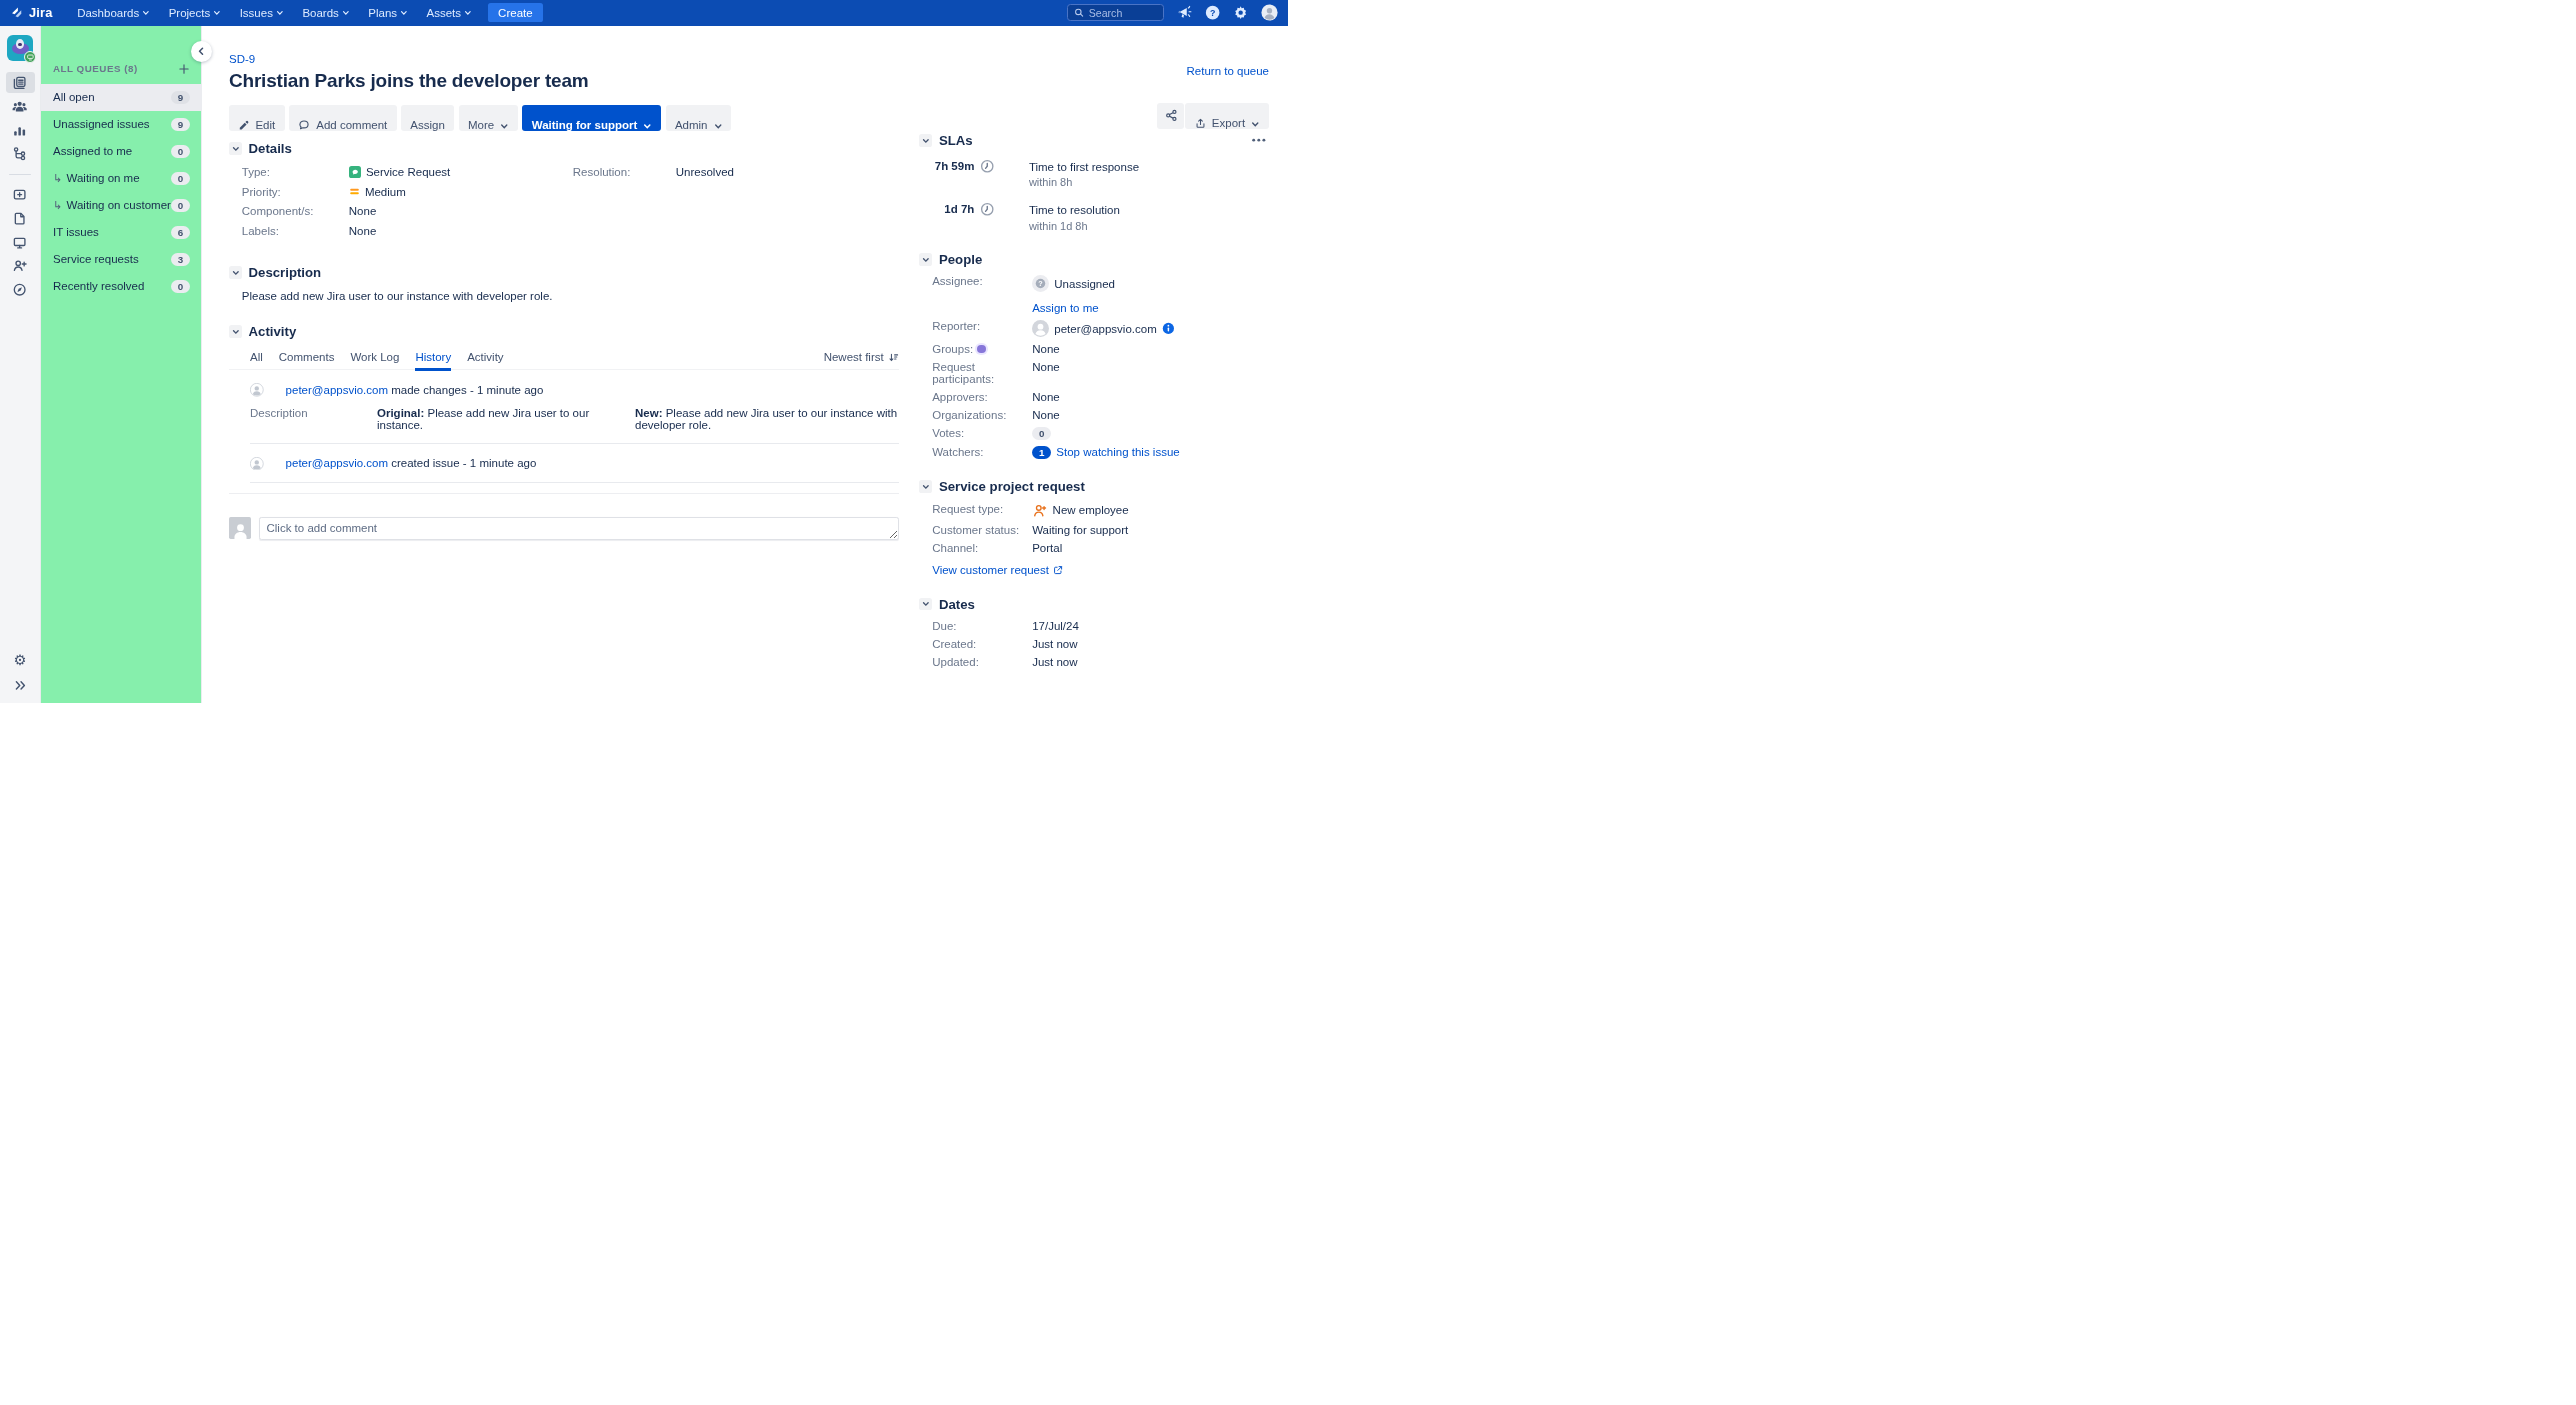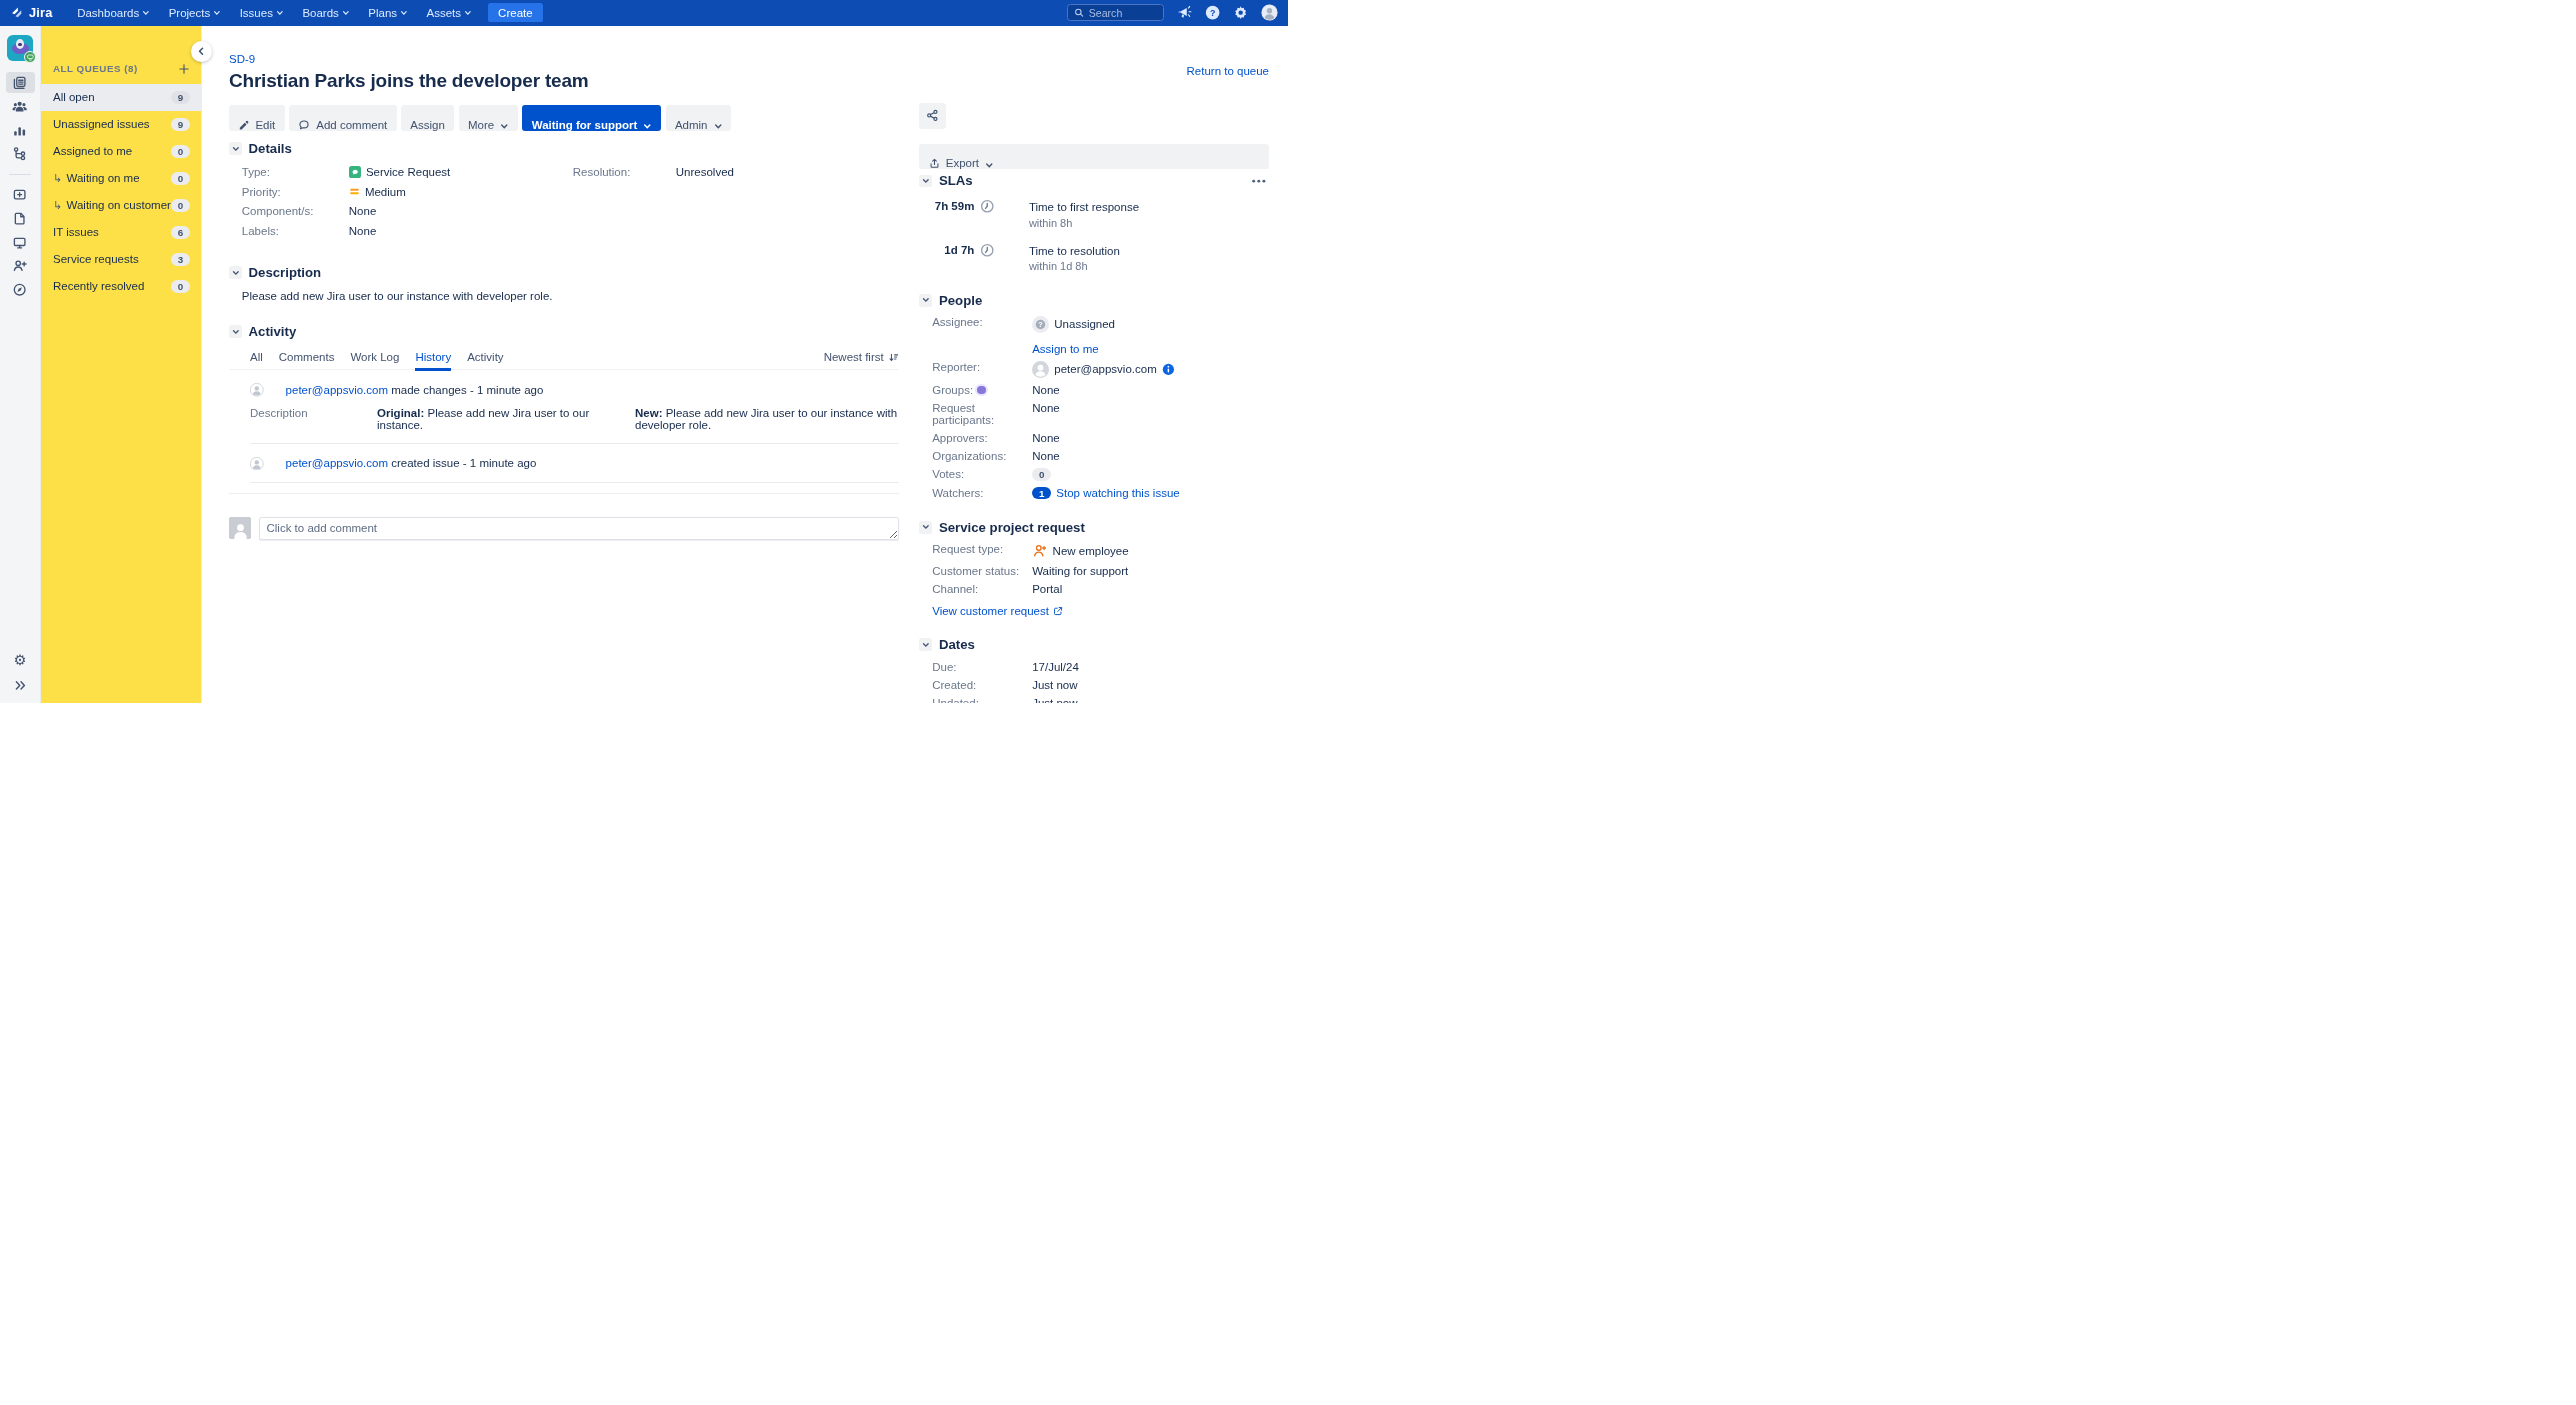--- a/index.html
+++ b/index.html
@@ -30,21 +30,21 @@
   .pa-eye { position:absolute; left:8.5px; top:4.3px; width:8.5px; height:10.2px; border-radius:50%; background:#E8EAF4; }
   .pa-pupil { position:absolute; left:11px; top:7.7px; width:3.4px; height:3.4px; border-radius:50%; background:#40366E; }
   .pa-badge { position:absolute; right:-3.4px; bottom:-2.6px; width:12px; height:12px; border-radius:50%; background:#41A057; border:1.3px solid #F4F5F7; display:flex; align-items:center; justify-content:center; }
   .rail-btn { width:29px; height:20.4px; border-radius:3.4px; display:flex; align-items:center; justify-content:center; margin:1.7px 0; cursor:pointer; }
   .rail-btn.selected { background:#DCDFE4; }
   .rail-divider { width:22px; height:1.7px; background:#D8DCE3; border-radius:0.9px; margin:7.7px 0; }
   .rail-bottom { margin-top:auto; display:flex; flex-direction:column; align-items:center; gap:11px; }
   .gear-glyph { font-size:14.5px; color:#44546F; line-height:1; cursor:pointer; }
 
   
-  .sidebar { width:161px; background:#fde047; border-right:0.9px solid #EBECF0; position:relative; padding-top:37px; flex-shrink:0; }
+  .sidebar { width:161px; background:#86efac; border-right:0.9px solid #EBECF0; position:relative; padding-top:37px; flex-shrink:0; }
   .collapse-btn { position:absolute; right:-11px; top:15.3px; width:21px; height:21px; border-radius:50%; background:#fff; box-shadow:0 0.9px 3.4px rgba(9,30,66,.28); display:flex; align-items:center; justify-content:center; cursor:pointer; z-index:6; }
   .sidebar-header { display:flex; align-items:center; justify-content:space-between; padding:0 11px 0 12px; }
   .sidebar-header-label { color:#6B778C; font-size:9.8px; font-weight:700; letter-spacing:0.5px; }
   .plus-btn { cursor:pointer; display:flex; }
   .queue-list { margin-top:9.4px; }
   .qrow { height:27px; display:flex; align-items:center; justify-content:space-between; padding:0 11px 0 12px; font-size:11.5px; color:#172B4D; cursor:pointer; }
   .qrow.selected { background:#EBECF0; }
   .qlabel { display:flex; align-items:center; white-space:nowrap; overflow:hidden; }
   .sub-arrow { color:#505F79; margin-right:4.3px; font-size:11px; }
   .sub-arrow::before { content:"\21B3"; }
@@ -100,21 +100,21 @@
   .event-divider { border:none; border-top:0.9px solid #E8EAEE; margin:12px 0 0 21px; }
   .activity-end { border:none; border-top:1.7px solid #EDEEF1; margin-top:10.2px; }
 
   .comment-row { display:flex; gap:7.7px; margin-top:23px; align-items:flex-start; }
   .comment-avatar { width:22px; height:22px; border-radius:1.7px; background:#C9CDD3; display:flex; align-items:flex-end; justify-content:center; overflow:hidden; flex-shrink:0; }
   .comment-box { flex:1; height:23px; border:0.9px solid #DFE1E6; border-radius:2.6px; box-shadow:0 0.9px 0.9px rgba(9,30,66,.08); padding:3.4px 6.8px; font-size:11.5px; font-family:inherit; color:#172B4D; resize:both; background:#fff; }
   .comment-box::placeholder { color:#5E6C84; }
 
   
   .return-row { text-align:right; margin-top:12.8px; font-size:11.5px; }
-  .aside-toolbar { display:flex; justify-content:flex-end; gap:15px; margin-top:25.6px;flex-direction:column; }
+  .aside-toolbar { display:flex; justify-content:flex-end; gap:1px; margin-top:25.6px; }
 
   .aside-section { margin-top:20.4px; }
   .aside-section.first { margin-top:4.3px; }
   .dots-btn { margin-left:auto; cursor:pointer; display:flex; padding:1.7px 3.4px; }
 
   .sla-rows { margin:11px 0 0 0; }
   .sla-row { display:flex; align-items:flex-start; margin-bottom:13.6px; }
   .sla-time { width:55px; text-align:right; font-weight:700; font-size:11.5px; color:#172B4D; padding-top:0.9px; flex-shrink:0; }
   .sla-clock { margin-left:6px; flex-shrink:0; display:flex; }
   .sla-info { margin-left:34px; }

